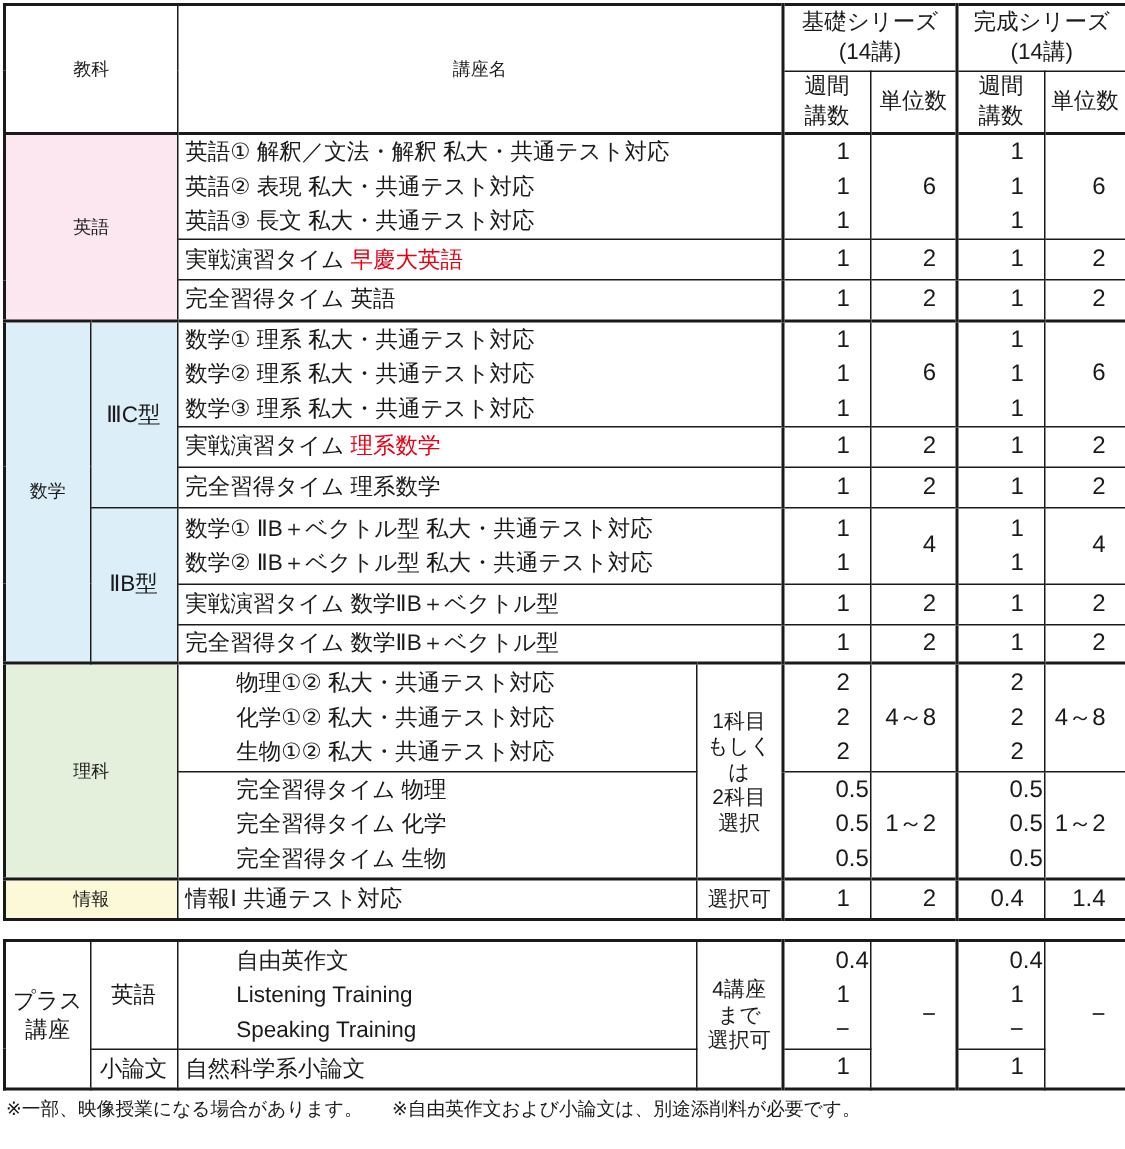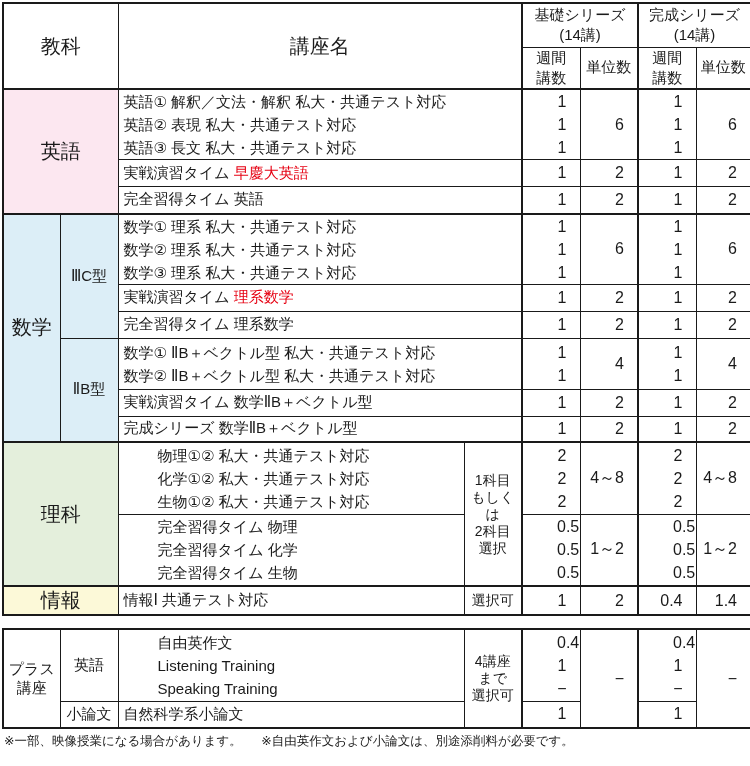--- a/index.html
+++ b/index.html
@@ -20,21 +20,21 @@
     border:1px solid #1a1a1a;
     padding:0;
     overflow:hidden;
     vertical-align:middle;
     font-size:15px;
   }
   
   .bt2{border-top-width:2px;}
   .bl2{border-left-width:2px;}
   
-  .subj{text-align:center;font-size:20px;}
+  .subj{text-align:center;font-size:12px;}
   .sub2{text-align:center;font-size:15px;}
   .name{text-align:left;padding-left:5px;}
   .name .ln{line-height:23px;white-space:nowrap;}
   .num{text-align:right;padding-right:13px;font-size:16px;}
   .num .ln{line-height:23px;}
   .sel{text-align:center;font-size:14px;}
   .sel .ln{line-height:17px;}
   .hdr{text-align:center;font-size:15px;}
   .hdr .ln{line-height:20px;}
   .red{color:#e60012;margin-top:32px;}
@@ -189,21 +189,21 @@
       <td class="num">4</td>
     </tr>
     <tr style="height:27px">
       <td colspan="2" class="name">実戦演習タイム 数学ⅡB＋ベクトル型</td>
       <td class="num bl2">1</td>
       <td class="num">2</td>
       <td class="num bl2">1</td>
       <td class="num">2</td>
     </tr>
     <tr style="height:26px">
-      <td colspan="2" class="name">完成シリーズ 数学ⅡB＋ベクトル型</td>
+      <td colspan="2" class="name">完全習得タイム 数学ⅡB＋ベクトル型</td>
       <td class="num bl2">1</td>
       <td class="num">2</td>
       <td class="num bl2">1</td>
       <td class="num">2</td>
     </tr>
 
     <tr style="height:72px">
       <td colspan="2" rowspan="2" class="subj bg-sci bt2">理科</td>
       <td class="name bt2">
         <div class="ln ln3">物理①② 私大・共通テスト対応</div>

